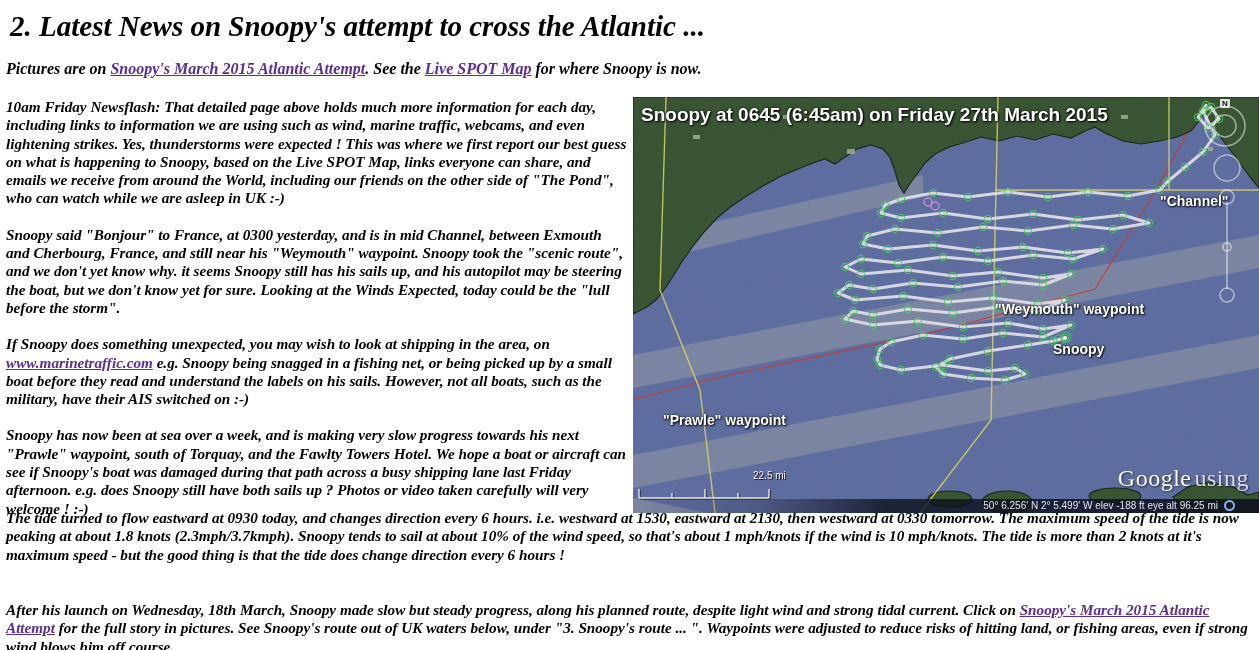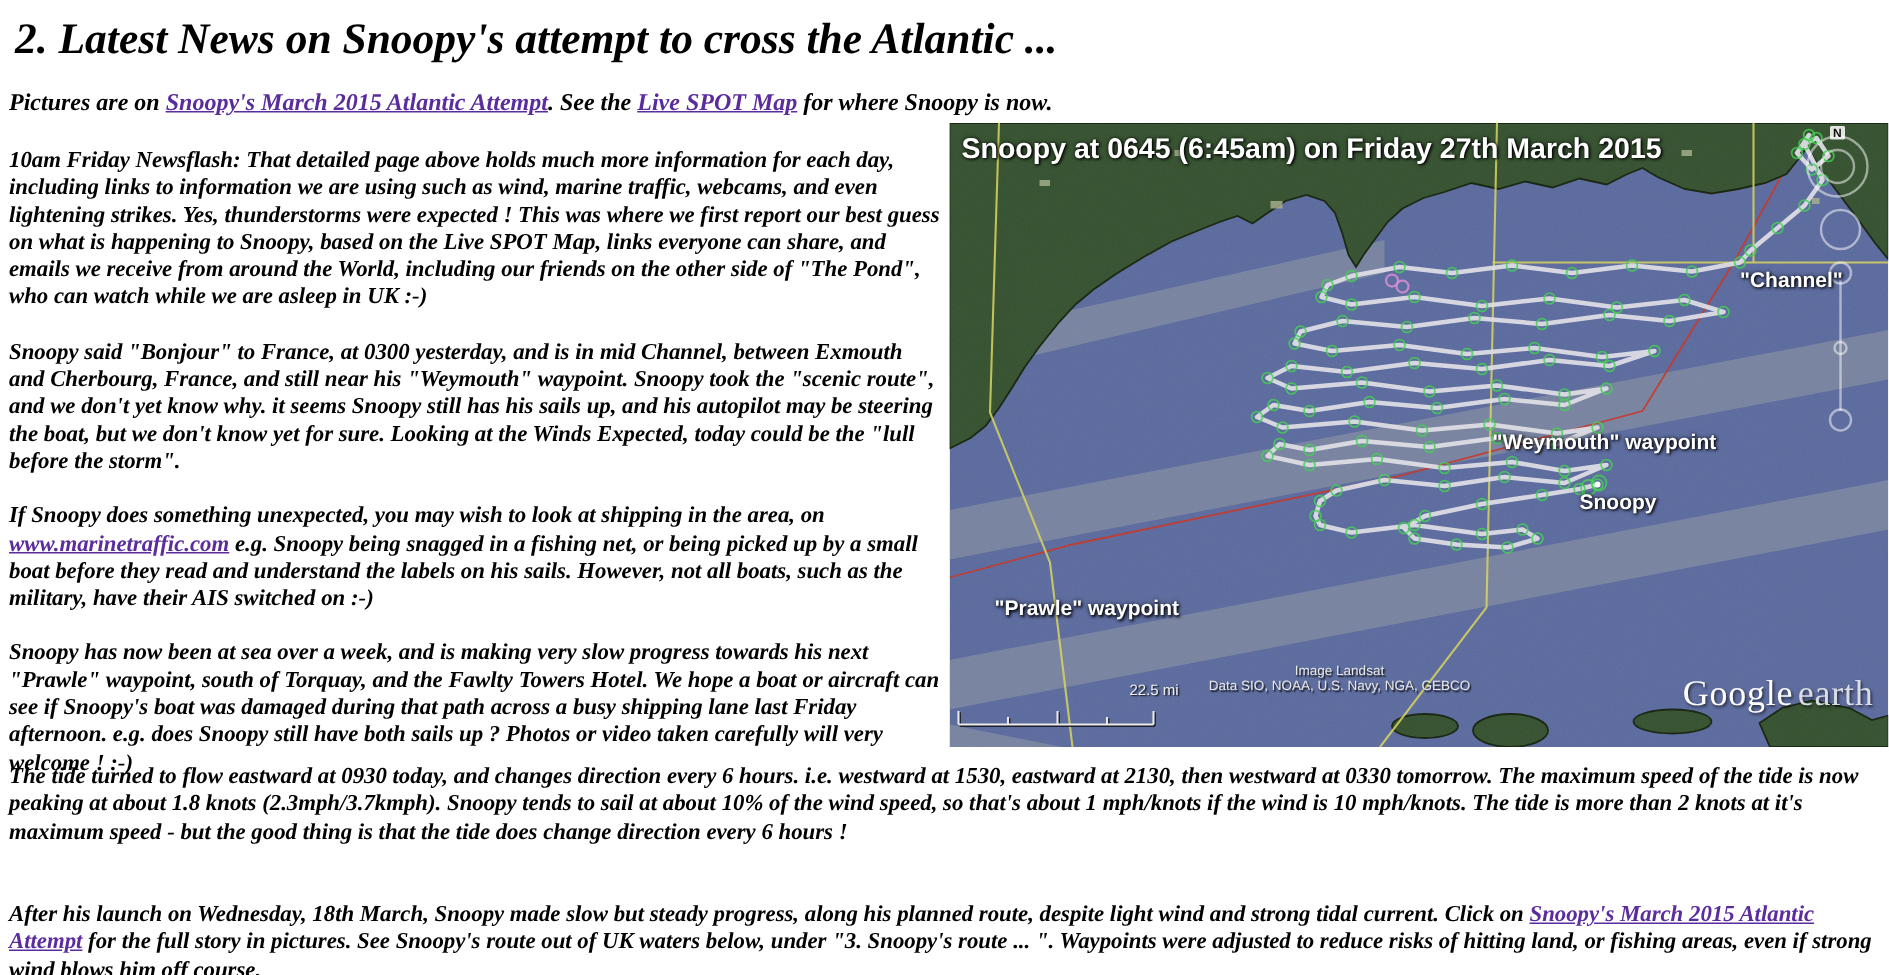--- a/index.html
+++ b/index.html
@@ -20,21 +20,21 @@
     position:absolute;left:6px;top:98px;width:622px;
     font-size:15.2px;font-weight:bold;font-style:italic;line-height:18.3px;
   }
   .news-col p{margin:0 0 18px 0;}
   .wide{position:absolute;left:6px;width:1247px;
     font-size:15.2px;font-weight:bold;font-style:italic;line-height:18.3px;}
   #tide-par{top:494px;}
   #launch-par{top:586px;}
   a{color:#5b2c9d;text-decoration:underline;text-align:center;}
   
-  #map{position:absolute;left:633px;top:82px;width:626px;height:416px;overflow:hidden;
+  #map{position:absolute;left:633px;top:97px;width:626px;height:416px;overflow:hidden;
        font-family:"Liberation Sans",sans-serif;}
   #map svg{position:absolute;left:0;top:0;}
   .sea{fill:var(--sea);}
   .lane{fill:var(--lane);opacity:.55;}
   .land{fill:var(--land);stroke:var(--coast);stroke-width:1.2;}
   .route{fill:none;stroke:var(--route);stroke-width:1.2;opacity:.9;}
   .border{fill:none;stroke:var(--border);stroke-width:1.4;opacity:.85;}
   .track{fill:none;stroke:var(--track);stroke-width:3;stroke-linejoin:round;stroke-linecap:round;opacity:.95;}
   .marker{fill:none;stroke:var(--marker);stroke-width:1.2;opacity:.8;}
   .marker-pink{fill:none;stroke:#e08fd6;stroke-width:1.5;opacity:.8;}
@@ -260,22 +260,21 @@
     </g>
   </svg>
 
   <span class="map-lbl" id="map-title">Snoopy at 0645 (6:45am) on Friday 27th March 2015</span>
   <span class="map-lbl" id="lbl-channel">"Channel"</span>
   <span class="map-lbl" id="lbl-weymouth">"Weymouth" waypoint</span>
   <span class="map-lbl" id="lbl-snoopy">Snoopy</span>
   <span class="map-lbl" id="lbl-prawle">"Prawle" waypoint</span>
   <span id="north-box">N</span>
   <span id="scale-label">22.5 mi</span>
-  <div id="attribution">
-    <div>Image Landsat</div>
-    <div>Data SIO, NOAA, U.S. Navy, NGA, GEBCO</div>
+  <div id="ge-logo"><span>Google</span><span class="earth">using</span></div>
+  <div id="status-bar">
+    <span>50° 6.256' N    2° 5.499' W   elev   -188 ft     eye alt   96.25 mi</span><span id="status-ring"></span>
   </div>
-  <div id="ge-logo"><span>Google</span><span class="earth">earth</span></div>
 </div>
 
 <p class="wide" id="tide-par">The tide turned to flow eastward at 0930 today, and changes direction every 6 hours. i.e. westward at 1530, eastward at 2130, then westward at 0330 tomorrow. The maximum speed of the tide is now peaking at about 1.8 knots (2.3mph/3.7kmph). Snoopy tends to sail at about 10% of the wind speed, so that's about 1 mph/knots if the wind is 10 mph/knots. The tide is more than 2 knots at it's maximum speed - but the good thing is that the tide does change direction every 6 hours !</p>
 
 <p class="wide" id="launch-par"><span>After his launch on Wednesday, 18th March, Snoopy made slow but steady progress, along his planned route, despite light wind and strong tidal current. Click on </span><a href="#">Snoopy's March 2015 Atlantic Attempt</a><span> for the full story in pictures. See Snoopy's route out of UK waters below, under "3. Snoopy's route ... ". Waypoints were adjusted to reduce risks of hitting land, or fishing areas, even if strong wind blows him off course.</span></p>
 
 </body></html>

